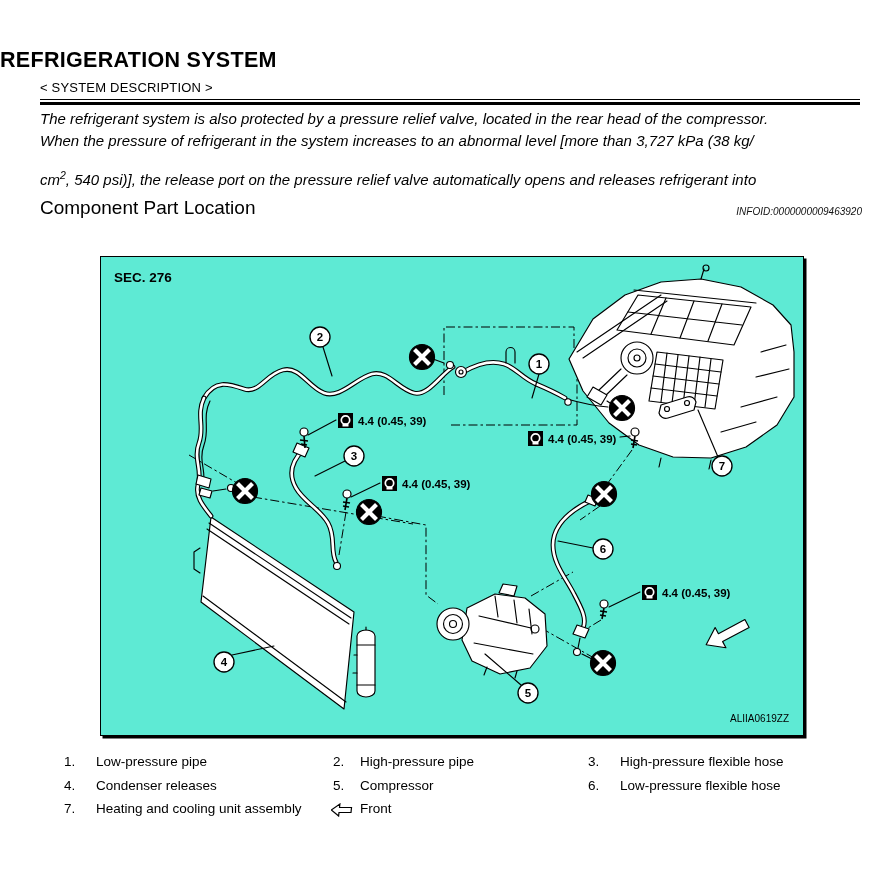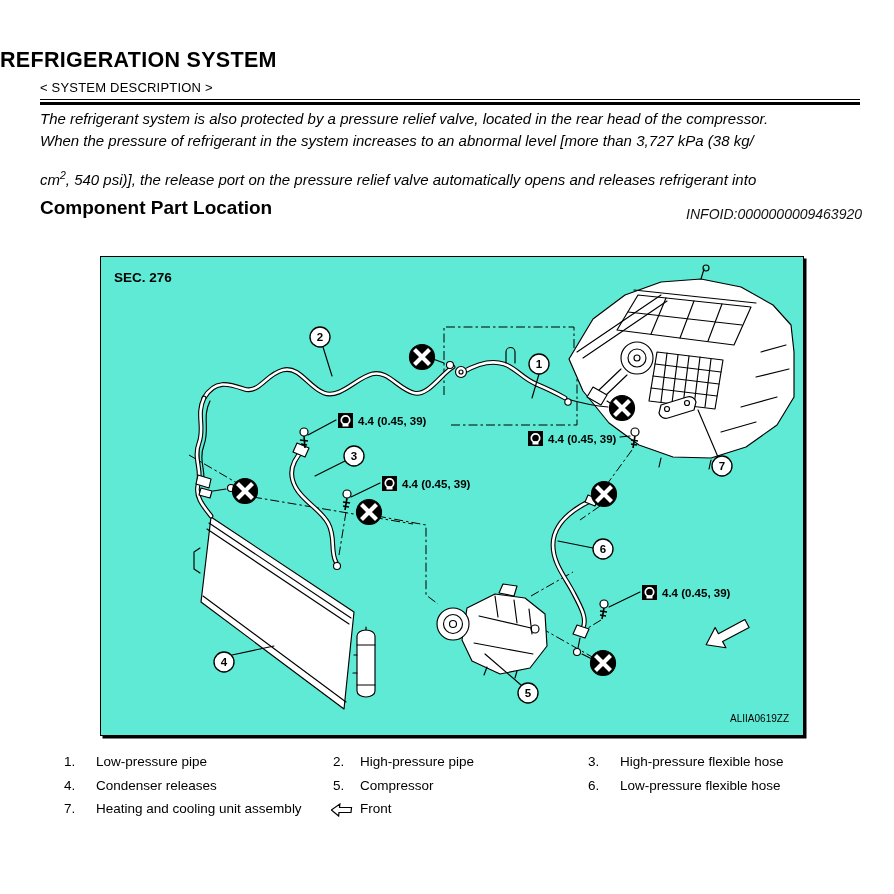--- a/index.html
+++ b/index.html
@@ -11,22 +11,22 @@
   .sec-head{position:absolute;left:40px;top:80px;font-size:13px;letter-spacing:.2px;}
   .rule1{position:absolute;left:40px;width:820px;top:99px;height:1.4px;background:#000;}
   .rule2{position:absolute;left:40px;width:820px;top:102px;height:2.8px;background:#000;}
 
   .body-text{position:absolute;left:40px;top:108px;width:828px;font-size:15px;
              line-height:22px;white-space:nowrap;font-style:italic;}
   .body-line{height:22px;}
   .line3{margin-top:12px;}
   .body-text sup{font-size:10.5px;}
 
-  .sub-head{position:absolute;left:40px;top:197px;font-size:19px;font-weight:700;text-align:right;}
-  .infoid{position:absolute;right:32px;top:206px;font-size:14px;font-style:italic;color:#111;}
+  .sub-head{position:absolute;left:40px;top:197px;font-size:19px;font-weight:400;text-align:right;}
+  .infoid{position:absolute;right:32px;top:206px;font-size:10px;font-style:italic;color:#111;}
 
   .figure-box{position:absolute;left:100px;top:256px;width:702px;height:478px;
               border:1.6px solid #000;box-shadow:2.5px 2.5px 0 #000;background:#5eead4;}
   .figure-box svg{position:absolute;left:0;top:0;}
 
   
   .ln{fill:none;stroke:#000;stroke-width:1.15;stroke-linejoin:round;stroke-linecap:round;}
   .lnf{fill:#fff;stroke:#000;stroke-width:1.15;stroke-linejoin:round;}
   .tube-o{fill:none;stroke:#000;stroke-width:4.8;stroke-linecap:round;}
   .tube-i{fill:none;stroke:#fff;stroke-width:2.6;stroke-linecap:round;}

